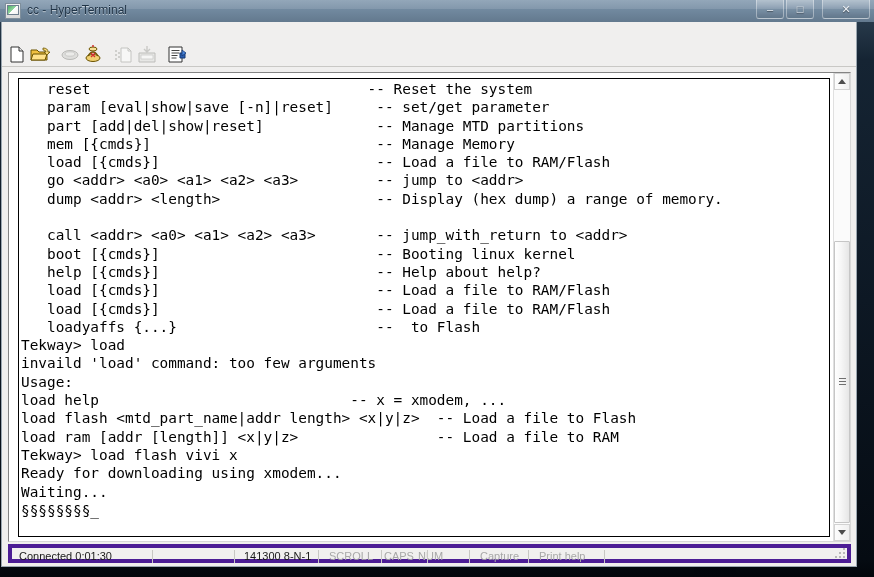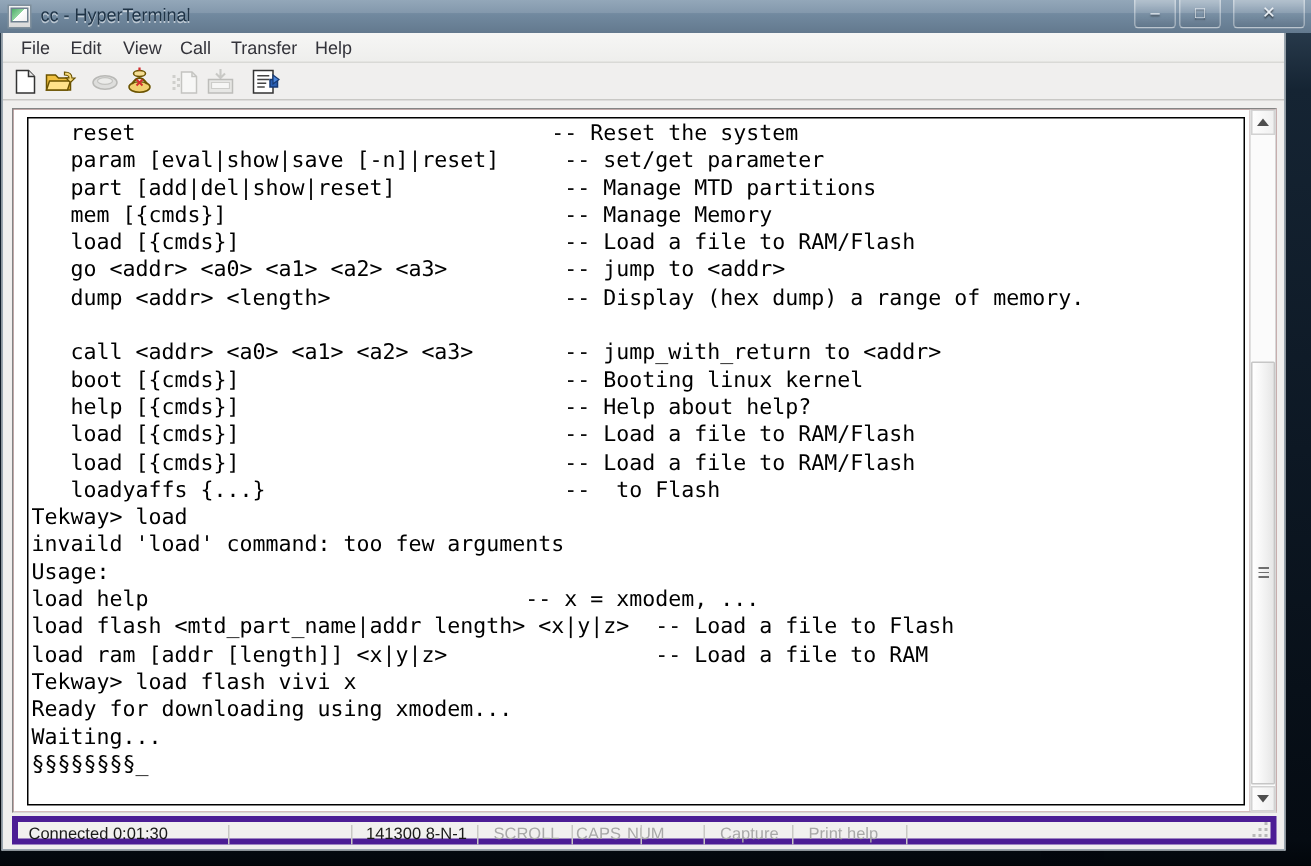--- a/index.html
+++ b/index.html
@@ -151,21 +151,21 @@
     width: 22px; height: 21px;
   }
   .tb-btn svg { display:block; }
 
   
   #terminal-outer {
     position: absolute;
     left: 6px; top: 50px;
     width: 843px;
     height: 470px;
-    background: #7f1d1d;
+    background: #f0abfc;
     border: 1px solid #848484;
     border-right-color: #d7d7d7;
     border-bottom-color: #d7d7d7;
     box-sizing: border-box;
     box-shadow: inset 1px 1px 0 #6f6f6f;
   }
   #terminal-inner {
     position: absolute;
     left: 0; top: 0;
     right: 17px; bottom: 0;
@@ -296,28 +296,20 @@
       <div class="mon"></div>
     </div>
     <div id="title-text">cc - HyperTerminal</div>
     <div class="win-btn" id="btn-min">–</div>
     <div class="win-btn" id="btn-max">□</div>
     <div class="win-btn" id="btn-close">✕</div>
   </div>
 
   <div id="client">
 
-    <div id="menubar">
-        <div class="menu-item" style="left: 7px;">File</div>
-        <div class="menu-item" style="left: 40px;">Edit</div>
-        <div class="menu-item" style="left: 75px;">View</div>
-        <div class="menu-item" style="left: 113px;">Call</div>
-        <div class="menu-item" style="left: 147px;">Transfer</div>
-        <div class="menu-item" style="left: 203px;">Help</div>
-      </div>
 
     <div id="toolbar">
 
       <div class="tb-btn" style="left:4px">
         <svg width="22" height="21" viewBox="0 0 22 21">
           <path d="M5 3 h8 l4 4 v11 h-12 z" fill="#ffffff" stroke="#333" stroke-width="1"></path>
           <path d="M13 3 v4 h4" fill="#e8e8e8" stroke="#333" stroke-width="1"></path>
         </svg>
       </div>
 

